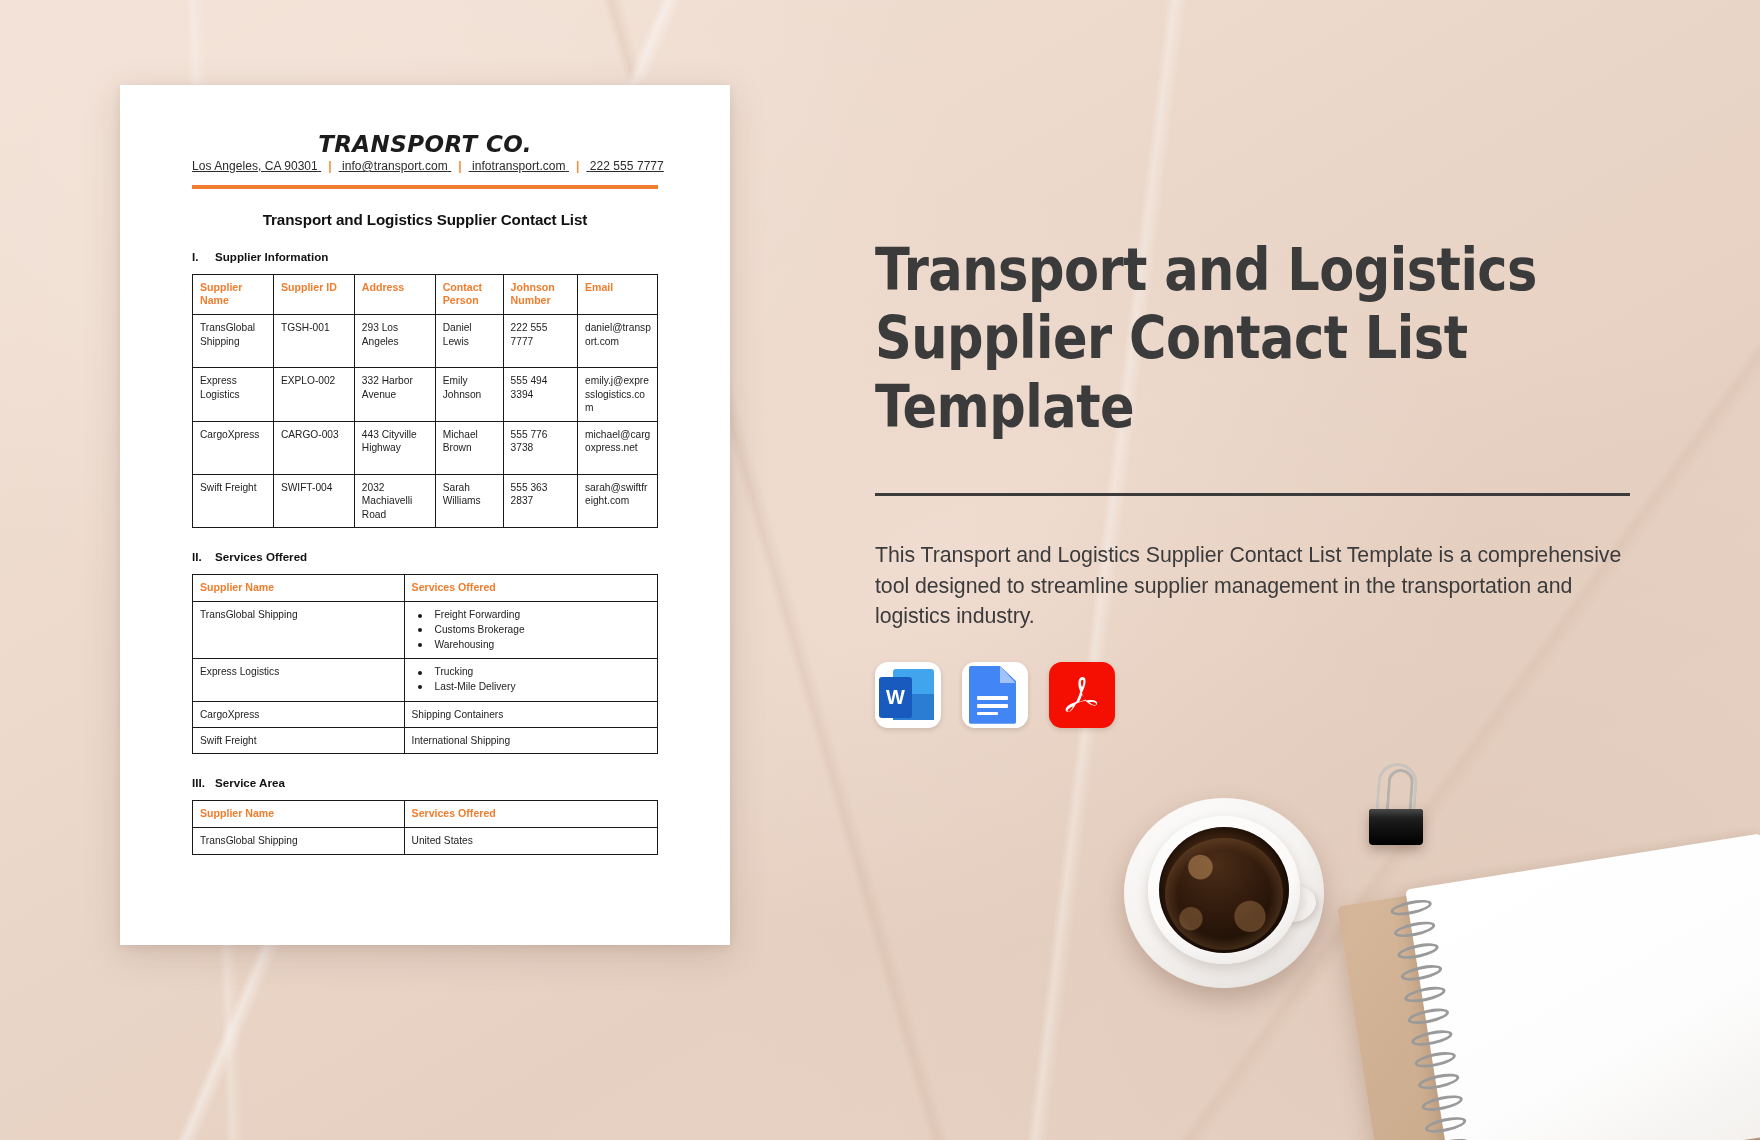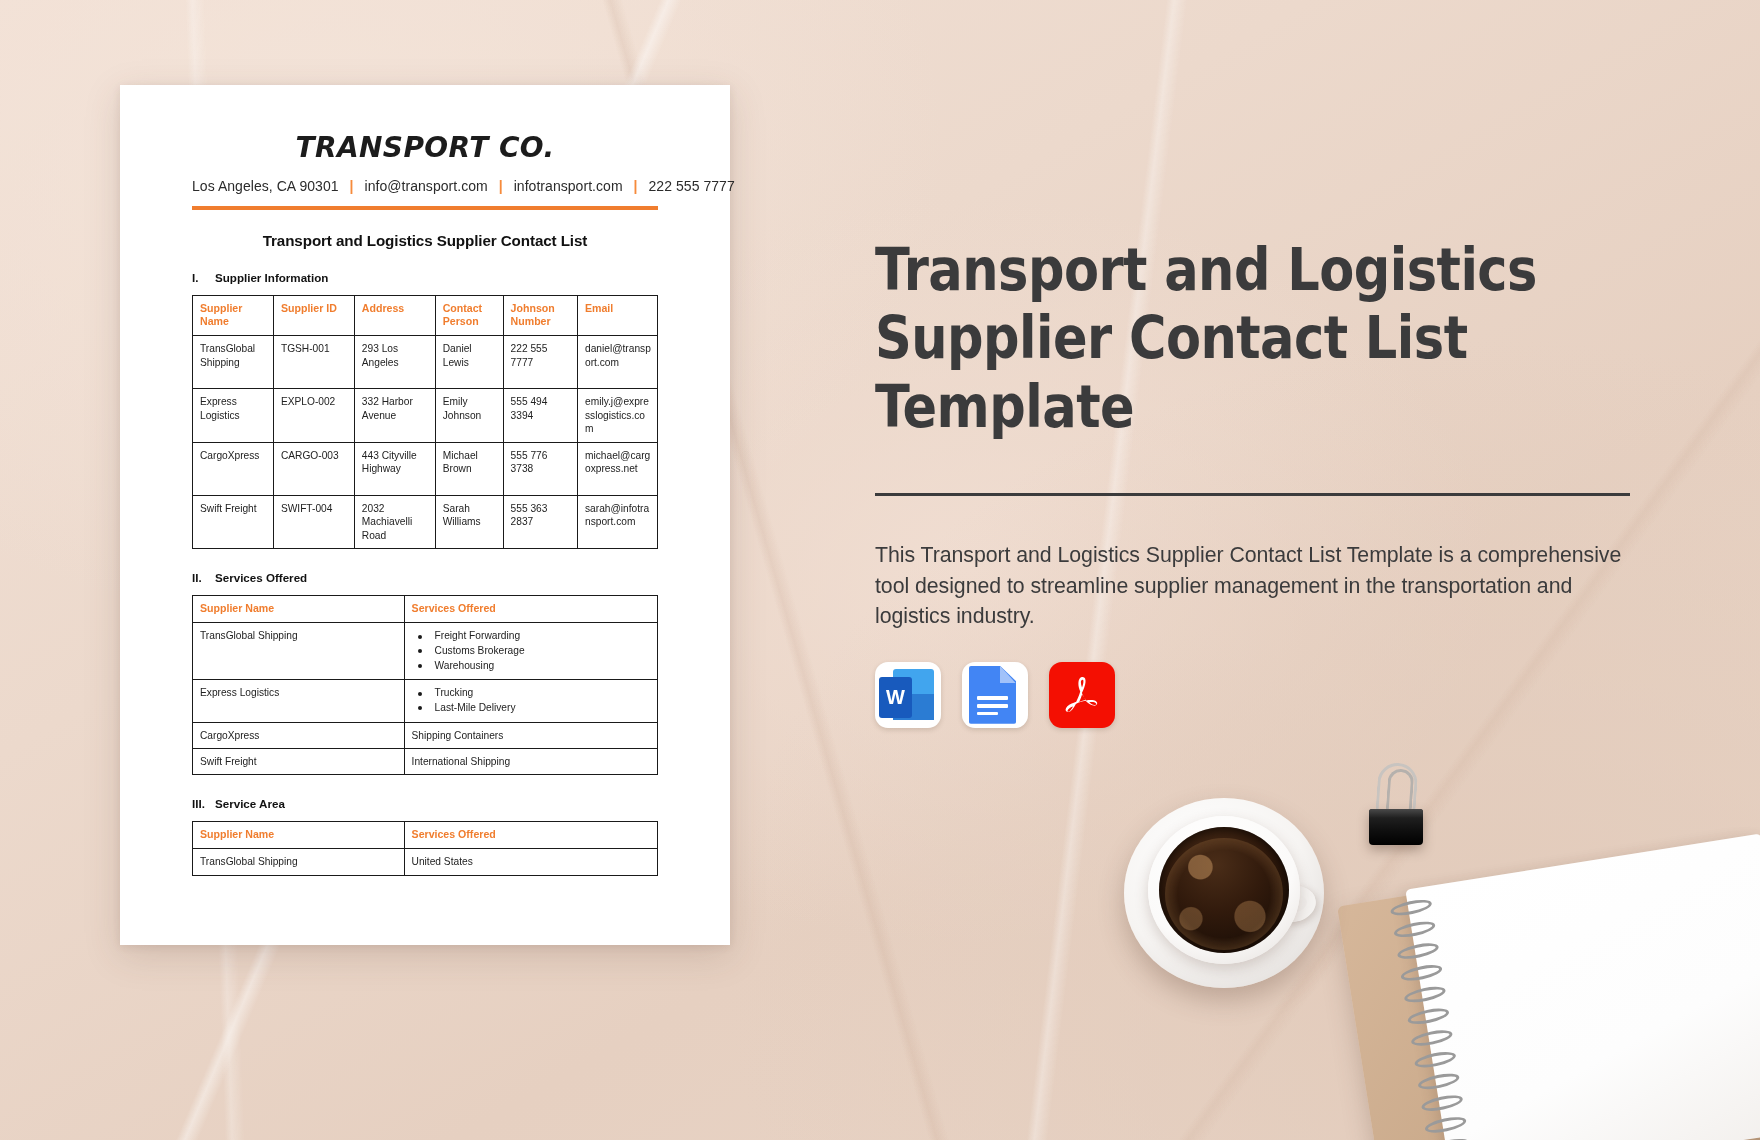--- a/index.html
+++ b/index.html
@@ -40,28 +40,29 @@
     box-shadow: 0 10px 34px rgba(90,60,45,.17), 0 2px 8px rgba(90,60,45,.10);
     padding: 0;
     z-index: 3;
   }
   .doc-inner { padding: 46px 72px 0 72px; }
 
   .letterhead { text-align: center; }
   .company-name {
     font-family: "DejaVu Sans", sans-serif;
     font-weight: bold; font-style: italic;
-    font-size: 28px; letter-spacing: .4px;
+    font-size: 23px; letter-spacing: .4px;
     color: #1c1c1c;
   }
   .contact-line {
-    margin-top: 14px;
-    font-size: 14px; color: #2b2b2b;
+    margin-top: 2px;
+    font-size: 12px; color: #2b2b2b;
     letter-spacing: .05px;
     white-space: nowrap;
+    text-decoration: underline;
   }
   .contact-line .sep { color: #f68b3c; margin: 0 7px; font-weight: bold; }
   .rule {
     margin-top: 12px;
     height: 3.5px; background: #f07d2e; width: 100%;
   }
 
   .doc-title {
     margin-top: 22px;
     text-align: center;
@@ -393,21 +394,21 @@
             <td>Michael Brown</td>
             <td>555 776 3738</td>
             <td>michael@cargoxpress.net</td>
           </tr>
           <tr>
             <td>Swift Freight</td>
             <td>SWIFT-004</td>
             <td>2032 Machiavelli Road</td>
             <td>Sarah Williams</td>
             <td>555 363 2837</td>
-            <td>sarah@infotransport.com</td>
+            <td>sarah@swiftfreight.com</td>
           </tr>
         </tbody>
     </table>
 
     <div class="section-head">
       <span class="numeral">II.</span>
       <span>Services Offered</span>
     </div>
     <table class="doc-table t23" id="t2">
       <colgroup>

